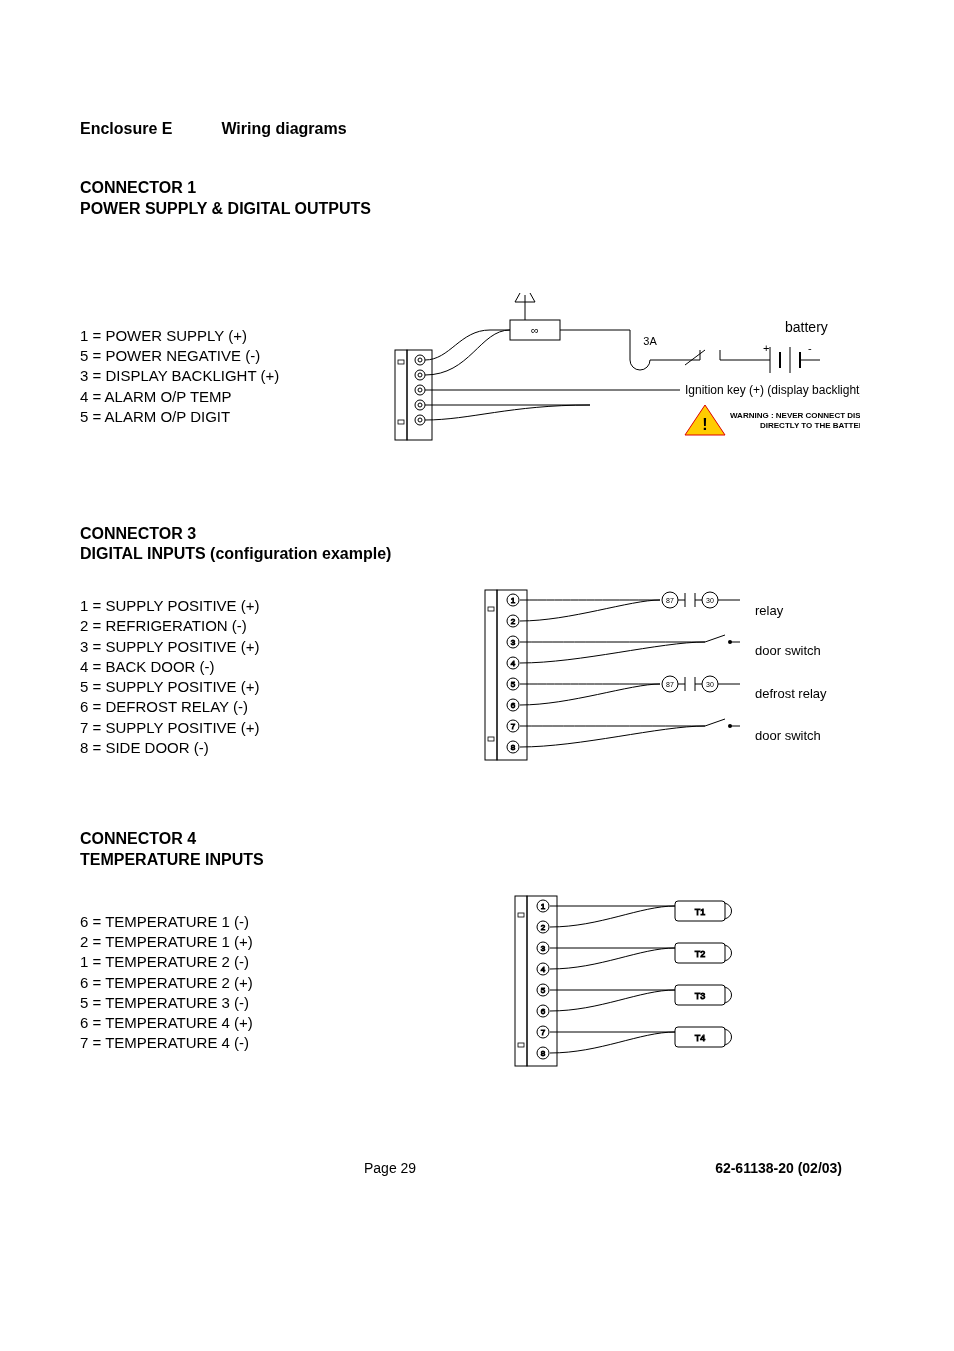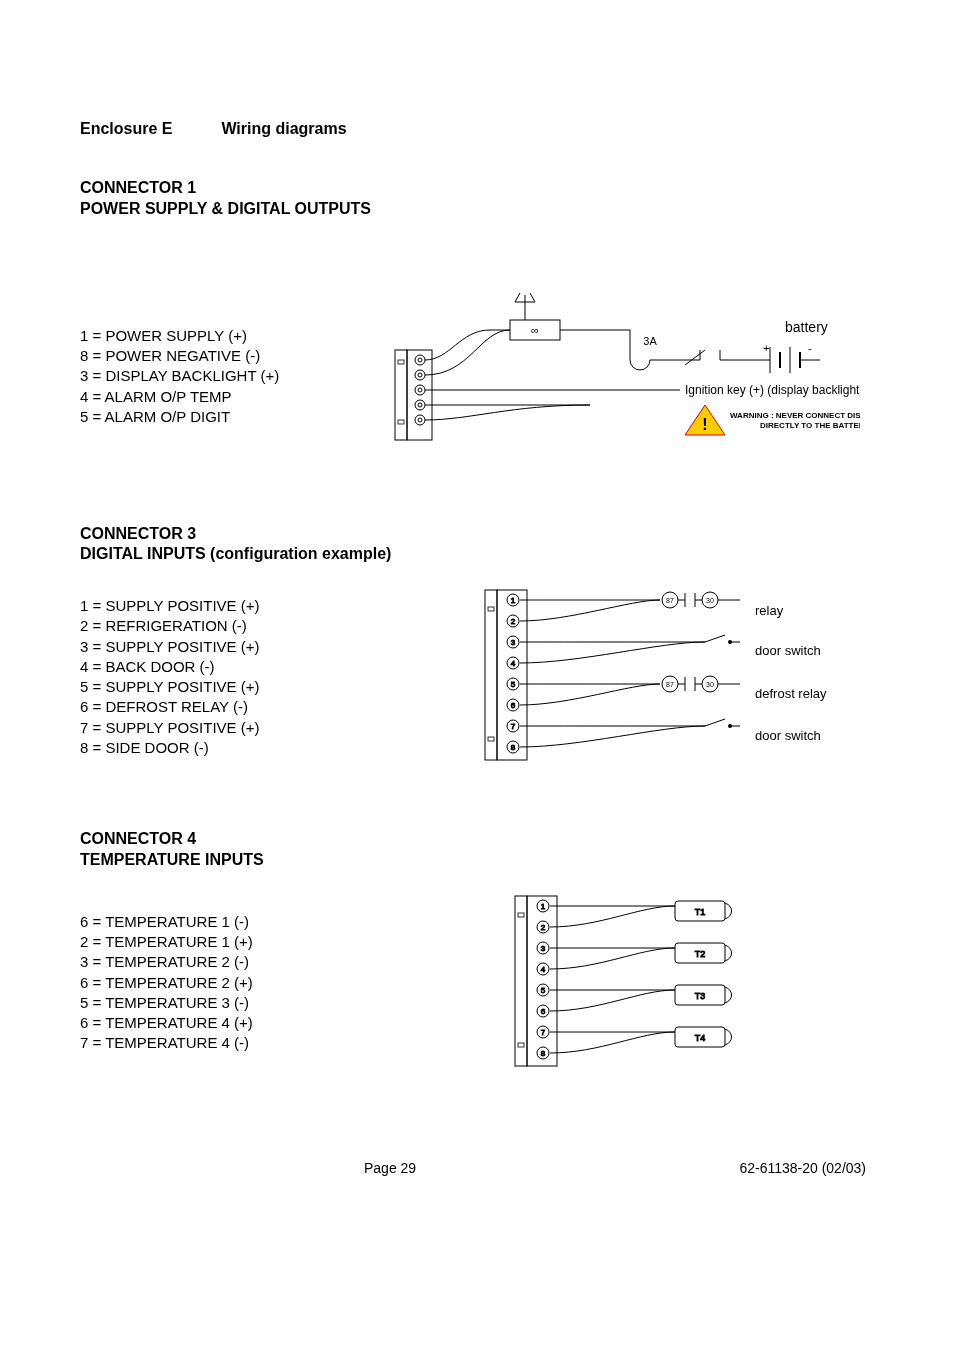--- a/index.html
+++ b/index.html
@@ -43,21 +43,21 @@
   .diagram { flex: 1; }
   .footer {
     position: absolute;
     bottom: 175px;
     left: 4px;
     width: 100%;
     display: flex;
     font-size: 14px;
   }
   .footer .pg { margin-left: 360px; }
-  .footer .doc { margin-left: auto; margin-right: 92px; }
+  .footer .doc { margin-left: auto; margin-right: 116px; font-weight: bold; }
   svg text { font-family: Arial, Helvetica, sans-serif; }
 </style>
 </head>
 <body>
 
 <div class="page">
 
   <div class="enclosure-line">
     <span>Enclosure E</span>
     <span class="spacer"></span>
@@ -66,21 +66,21 @@
 
   <div class="section">
     <div class="conn-title">
       <div>CONNECTOR 1</div>
       <div>POWER SUPPLY &amp; DIGITAL OUTPUTS</div>
     </div>
     <div style="height:50px;"></div>
     <div class="row">
       <div class="pinlist">
         <div>1 = POWER SUPPLY (+)</div>
-        <div>8 = POWER NEGATIVE (-)</div>
+        <div>5 = POWER NEGATIVE (-)</div>
         <div>3 = DISPLAY BACKLIGHT (+)</div>
         <div>4 = ALARM O/P TEMP</div>
         <div>5 = ALARM O/P DIGIT</div>
       </div>
       <div class="diagram">
         <svg width="470" height="170" viewBox="0 0 470 170">
 
           <rect x="5" y="60" width="12" height="90" fill="none" stroke="#000"></rect>
           <rect x="17" y="60" width="25" height="90" fill="none" stroke="#000"></rect>
           <rect x="8" y="70" width="6" height="4" fill="none" stroke="#000" stroke-width="0.8"></rect>
@@ -236,21 +236,21 @@
 
   <div class="section">
     <div class="conn-title">
       <div>CONNECTOR 4</div>
       <div>TEMPERATURE INPUTS</div>
     </div>
     <div class="row">
       <div class="pinlist">
         <div>6 = TEMPERATURE 1 (-)</div>
         <div>2 = TEMPERATURE 1 (+)</div>
-        <div>3 = TEMPERATURE 2 (-)</div>
+        <div>1 = TEMPERATURE 2 (-)</div>
         <div>6 = TEMPERATURE 2 (+)</div>
         <div>5 = TEMPERATURE 3 (-)</div>
         <div>6 = TEMPERATURE 4 (+)</div>
         <div>7 = TEMPERATURE 4 (-)</div>
       </div>
       <div class="diagram" style="padding-left:120px;">
         <svg width="260" height="180" viewBox="0 0 260 180">
           <rect x="5" y="5" width="12" height="170" fill="none" stroke="#000"></rect>
           <rect x="17" y="5" width="30" height="170" fill="none" stroke="#000"></rect>
           <rect x="8" y="22" width="6" height="4" fill="none" stroke="#000" stroke-width="0.8"></rect>

